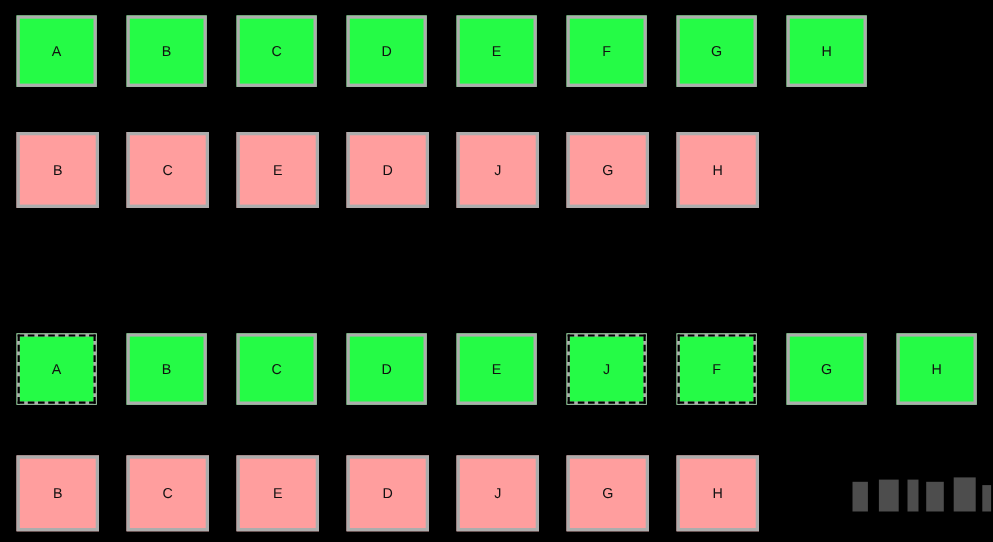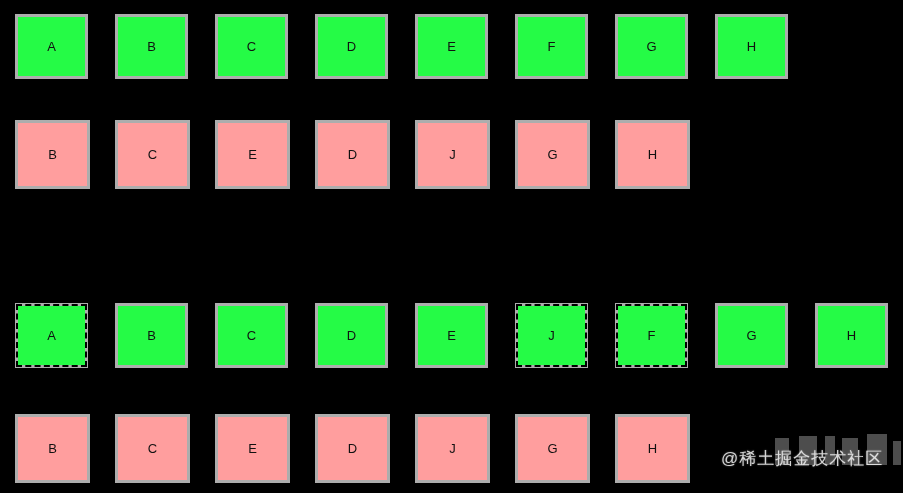--- a/index.html
+++ b/index.html
@@ -247,14 +247,13 @@
     </div>
   </div>
 
 <div class="watermark">
   <div class="wm-bar b1"></div>
   <div class="wm-bar b2"></div>
   <div class="wm-bar b3"></div>
   <div class="wm-bar b4"></div>
   <div class="wm-bar b5"></div>
   <div class="wm-bar b6"></div>
-  <span class="wm-text">@稀土掘金技术社区</span>
 </div>
 
 </body></html>

